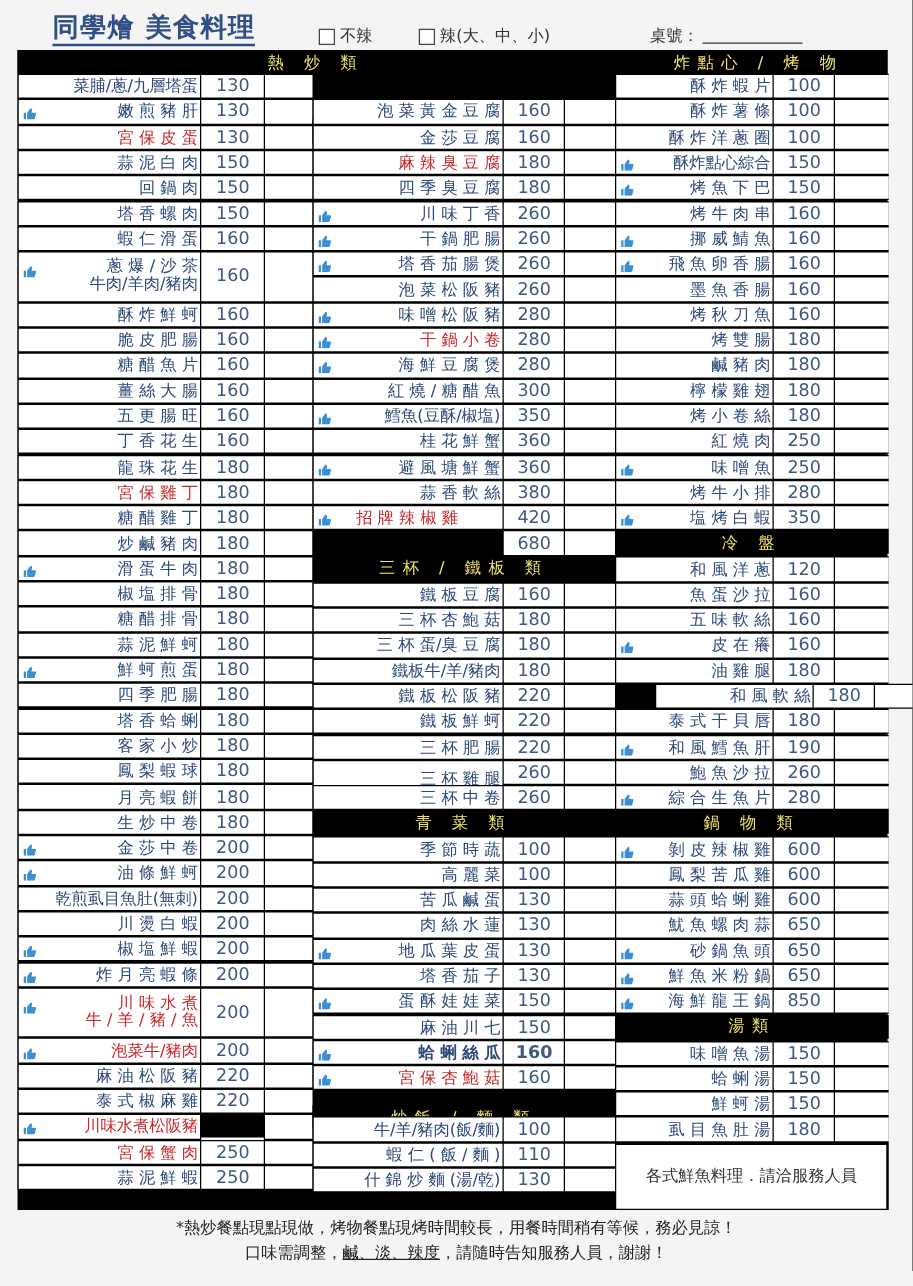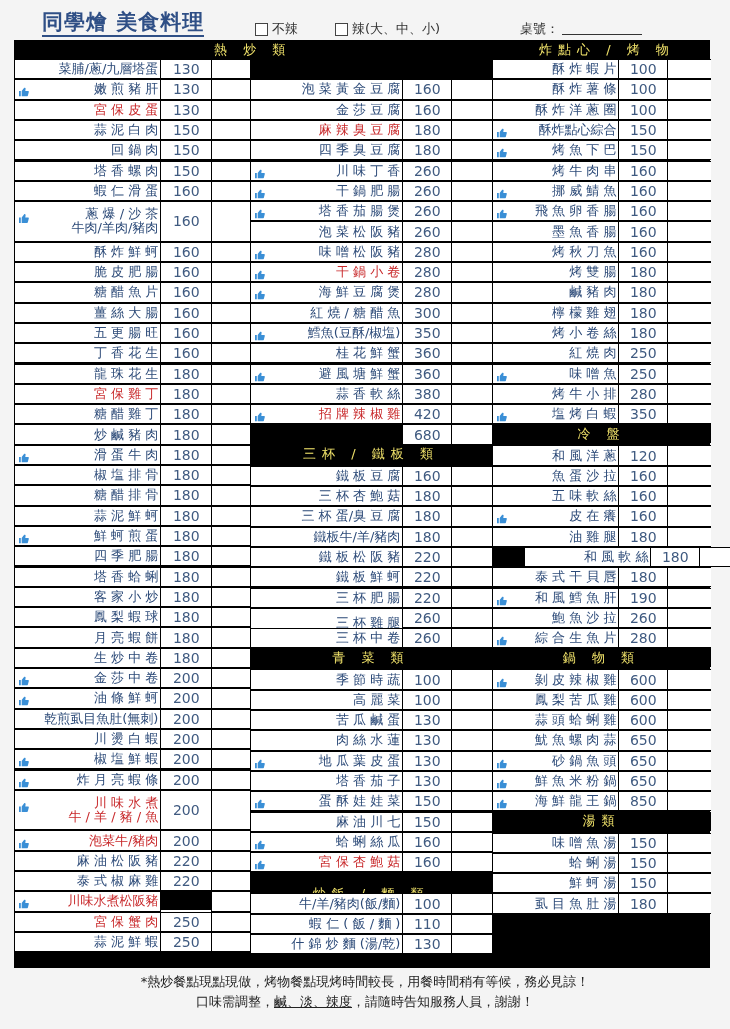--- a/index.html
+++ b/index.html
@@ -515,21 +515,21 @@
       <div class="cell qty" style="width: 40px; height: 18.3px;"></div>
     </div>
     <div class="row" style="left: 236px; top: 343.8px; height: 20.3px; width: 242px;">
       <div class="cell name" style="width: 152px; height: 18.3px;">
         <span>蒜 香 軟 絲</span>
       </div>
       <div class="cell price" style="width: 48px; height: 18.3px;">380</div>
       <div class="cell qty" style="width: 40px; height: 18.3px;"></div>
     </div>
     <div class="row" style="left: 236px; top: 364.1px; height: 20.3px; width: 242px;">
-      <div class="cell name red" style="width: 152px; height: 18.3px;">
+      <div class="cell name red" style="width: 152px; height: 18.3px; justify-content: center;">
         <span class="thumb"><svg viewBox="0 0 12 10" width="11" height="9">
             <path d="M1 4h2v6H1z M4 4l3-4c1 0 1.5.6 1.3 1.6L8 4h3c.6 0 1 .5.9 1l-1 4c-.1.6-.5 1-1 1H4z" fill="#3a8fd6"></path>
           </svg></span>
         <span>招 牌 辣 椒 雞</span>
       </div>
       <div class="cell price" style="width: 48px; height: 18.3px;">420</div>
       <div class="cell qty" style="width: 40px; height: 18.3px;"></div>
     </div>
     <div class="row" style="left: 236px; top: 384.4px; height: 20.3px; width: 242px;">
       <div class="cell name red" style="width: 152px; height: 14px; margin-top: 24px;">
@@ -665,21 +665,21 @@
       <div class="cell price" style="width: 48px; height: 18.3px;">150</div>
       <div class="cell qty" style="width: 40px; height: 18.3px;"></div>
     </div>
     <div class="row" style="left: 236px; top: 771.5px; height: 20.3px; width: 242px;">
       <div class="cell name" style="width: 152px; height: 18.3px;">
         <span>麻 油 川 七</span>
       </div>
       <div class="cell price" style="width: 48px; height: 18.3px;">150</div>
       <div class="cell qty" style="width: 40px; height: 18.3px;"></div>
     </div>
-    <div class="row" style="left: 236px; top: 791.8px; height: 20.3px; width: 242px;">
+    <div class="row" style="left: 236px; top: 791.8px; height: 20.3px; width: 242px; font-weight: bold;">
       <div class="cell name" style="width: 152px; height: 18.3px;">
         <span class="thumb"><svg viewBox="0 0 12 10" width="11" height="9">
             <path d="M1 4h2v6H1z M4 4l3-4c1 0 1.5.6 1.3 1.6L8 4h3c.6 0 1 .5.9 1l-1 4c-.1.6-.5 1-1 1H4z" fill="#3a8fd6"></path>
           </svg></span>
         <span>蛤 蜊 絲 瓜</span>
       </div>
       <div class="cell price" style="width: 48px; height: 18.3px;">160</div>
       <div class="cell qty" style="width: 40px; height: 18.3px;"></div>
     </div>
     <div class="row" style="left: 236px; top: 812.1px; height: 20.3px; width: 242px;">
@@ -1029,19 +1029,22 @@
       </div>
       <div class="cell price" style="width: 48px; height: 18.3px;">150</div>
       <div class="cell qty" style="width: 43px; height: 18.3px;"></div>
     </div>
     <div class="row" style="left: 478px; top: 853.4px; height: 20.3px; width: 219px;">
       <div class="cell name" style="width: 126px; height: 18.3px;">
         <span>虱 目 魚 肚 湯</span>
       </div>
       <div class="cell price" style="width: 48px; height: 18.3px;">180</div>
       <div class="cell qty" style="width: 43px; height: 18.3px;"></div>
+    </div>
+    <div class="row" style="left: 478px; top: 873.7px; width: 219px; height: 54.3px;">
+      <div class="cell" style="width: 216px; height: 51.3px; justify-content: center; font-size: 13px; color: rgb(51, 51, 51); margin-top: 2px;">各式鮮魚料理．請洽服務人員</div>
     </div>
   </div>
 
 <div class="foot" style="top:973px;">*熱炒餐點現點現做，烤物餐點現烤時間較長，用餐時間稍有等候，務必見諒！</div>
 <div class="foot" style="top:993px;">
   <span>口味需調整，</span><span class="u">鹹、淡、辣度</span><span>，請隨時告知服務人員，謝謝！</span>
 </div>
 
 </body></html>

